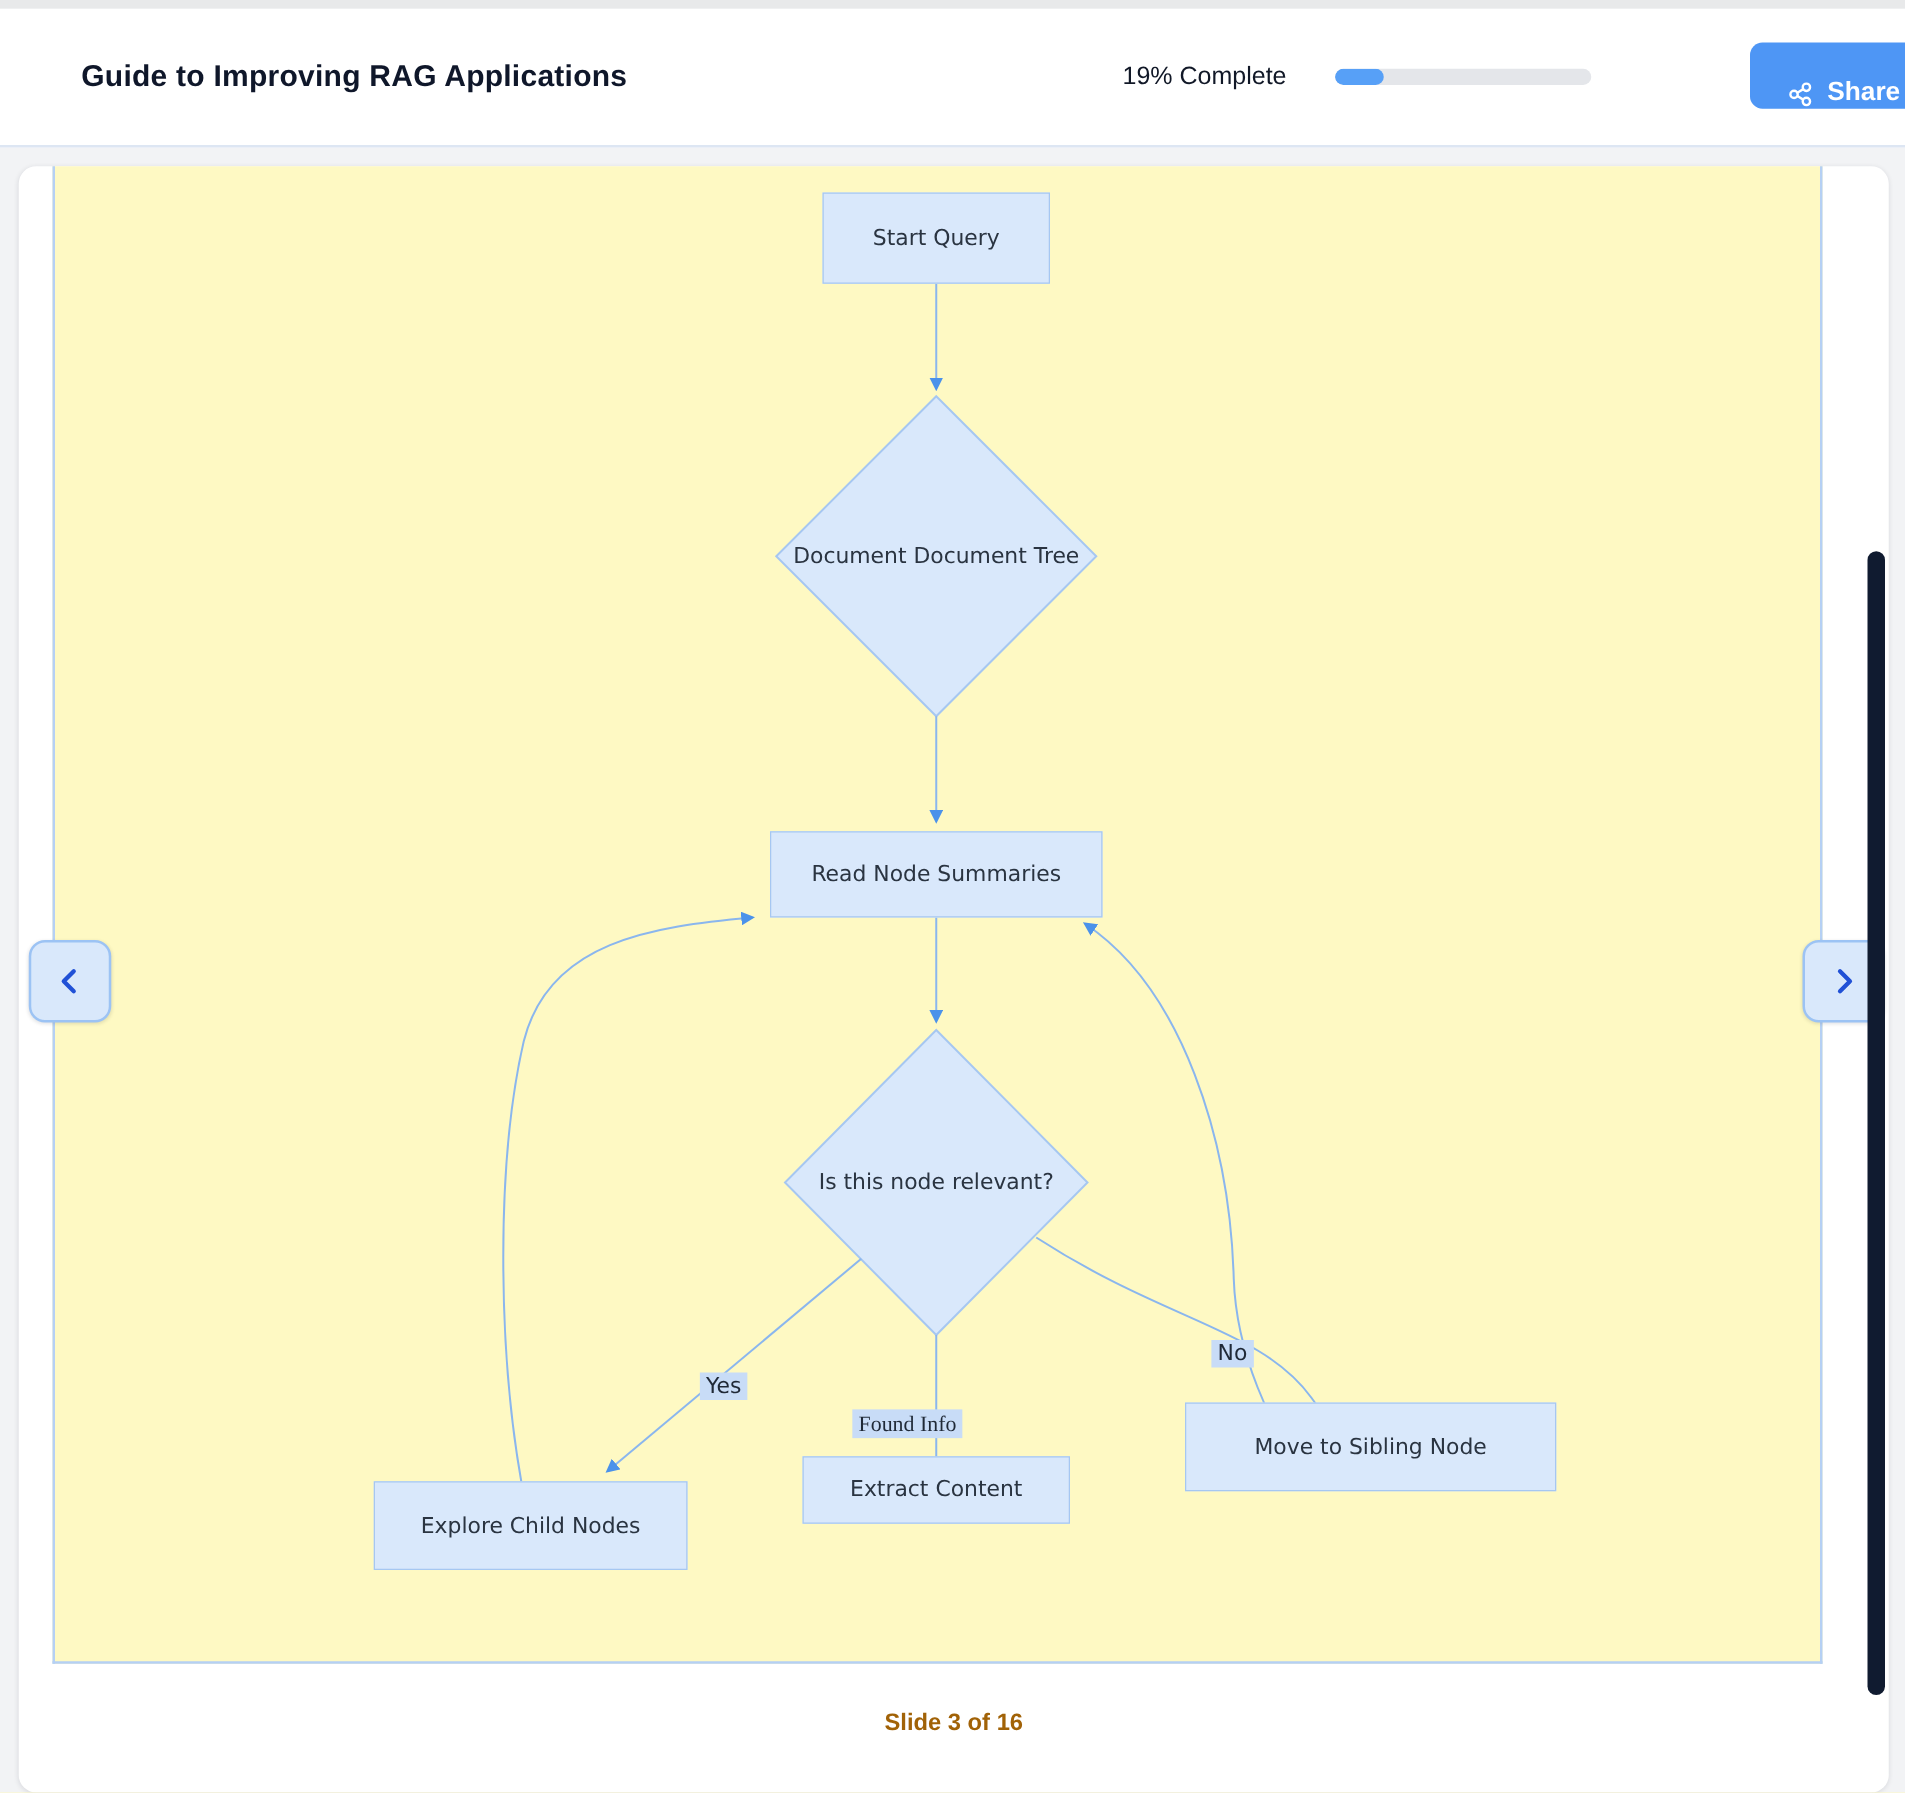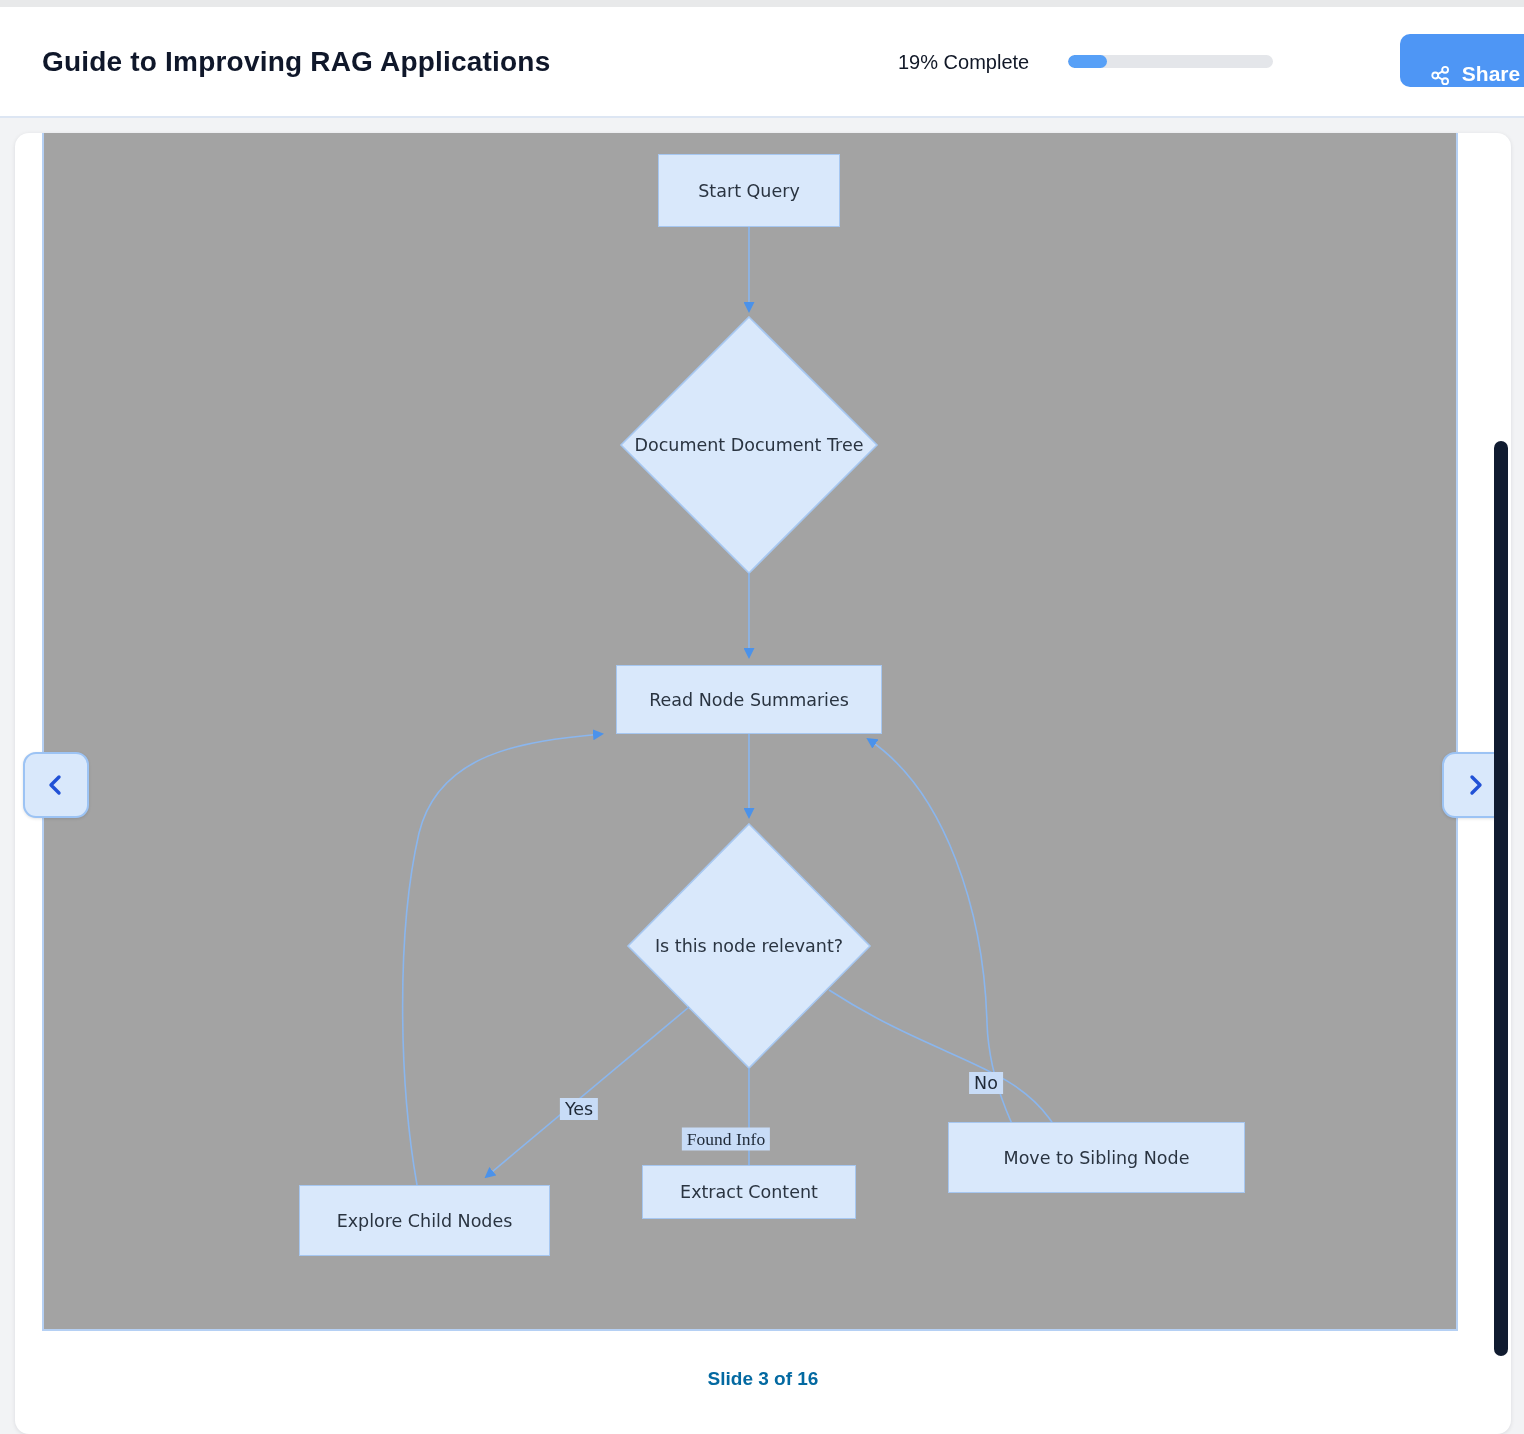--- a/index.html
+++ b/index.html
@@ -7,22 +7,22 @@
     width:1524px;height:1434px;position:relative;overflow:hidden;
     background:#f2f3f5;font-family:"Liberation Sans",sans-serif;
   }
   .top-strip{position:absolute;left:0;top:0;width:100%;height:7px;background:#e8e9ea;}
   
   .header{
     position:absolute;left:0;top:7px;width:100%;height:111px;background:#ffffff;
     border-bottom:2px solid #dde6f3;box-sizing:border-box;
   }
   .page-title{
-    position:absolute;left:42px;top:50%;transform:translateY(-50%);
-    font-size:28px;font-weight:700;color:#0f172a;letter-spacing:.2px;
+    position:absolute;left:65px;top:50%;transform:translateY(-50%);
+    font-size:24px;font-weight:700;color:#0f172a;letter-spacing:.2px;
   }
   .progress-text{
     position:absolute;left:898px;top:50%;transform:translateY(-50%);
     font-size:20px;font-weight:500;color:#111827;
   }
   .progress-track{
     position:absolute;left:1068px;top:48px;width:205px;height:13px;
     background:#e4e6ea;border-radius:7px;overflow:hidden;
   }
   .progress-fill{height:100%;background:#57a0f7;border-radius:7px;}
@@ -33,21 +33,21 @@
     color:#ffffff;font-size:21px;font-weight:600;font-family:"Liberation Sans",sans-serif;
   }
   
   .card{
     position:absolute;left:15px;top:133px;width:1496px;height:1301px;
     background:#ffffff;border-radius:14px;
     box-shadow:0 1px 4px rgba(15,23,42,.10);
   }
   .diagram{
     position:absolute;left:42px;top:133px;width:1416px;height:1198px;
-    background:#a3a3a3;box-sizing:border-box;
+    background:#fef9c3;box-sizing:border-box;
     border-left:2px solid #b5d0f4;border-right:2px solid #b5d0f4;border-bottom:2px solid #b5d0f4;
   }
   .diagram svg{position:absolute;left:0;top:0;}
   .node{
     position:absolute;display:flex;align-items:center;justify-content:center;
     background:#d9e8fb;border:1.6px solid #a6c7f1;box-sizing:border-box;
     font-family:"DejaVu Sans",sans-serif;font-size:17.5px;color:#2a3441;text-align:center;
   }
   .diamond-label{
     position:absolute;transform:translate(-50%,-50%);white-space:nowrap;
@@ -68,21 +68,21 @@
   .nav-prev{left:23px;top:752px;}
   .nav-next{left:1442px;top:752px;}
   
   .scrollbar-thumb{
     position:absolute;left:1494px;top:441px;width:14px;height:915px;
     background:#101b30;border-radius:7px;
   }
   
   .footer-text{
     position:absolute;left:15px;top:1368px;width:1496px;text-align:center;
-    font-size:19px;font-weight:600;color:#0369a1;
+    font-size:19px;font-weight:600;color:#a16207;
   }
 </style>
 </head>
 <body>
 
 <div class="top-strip"></div>
 
 <div class="header">
   <div class="page-title">Guide to Improving RAG Applications</div>
   <div class="progress-text">19% Complete</div>

